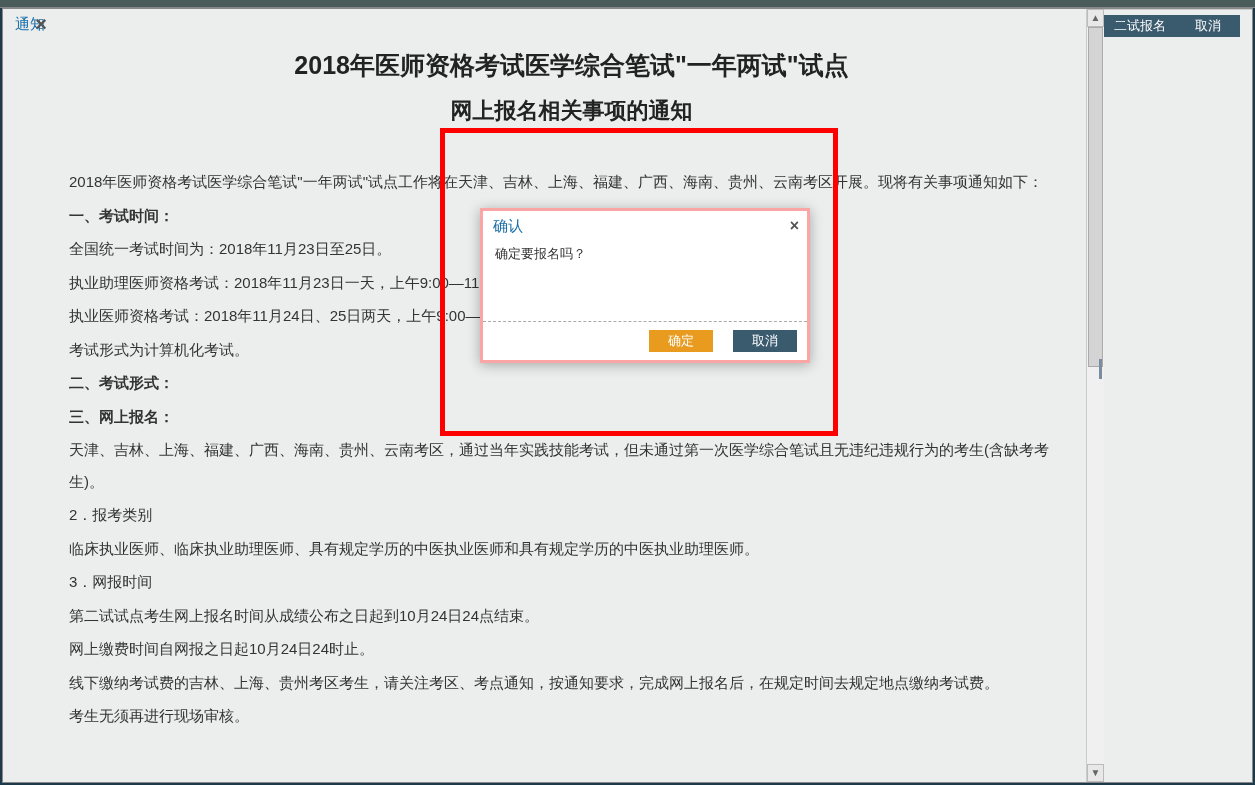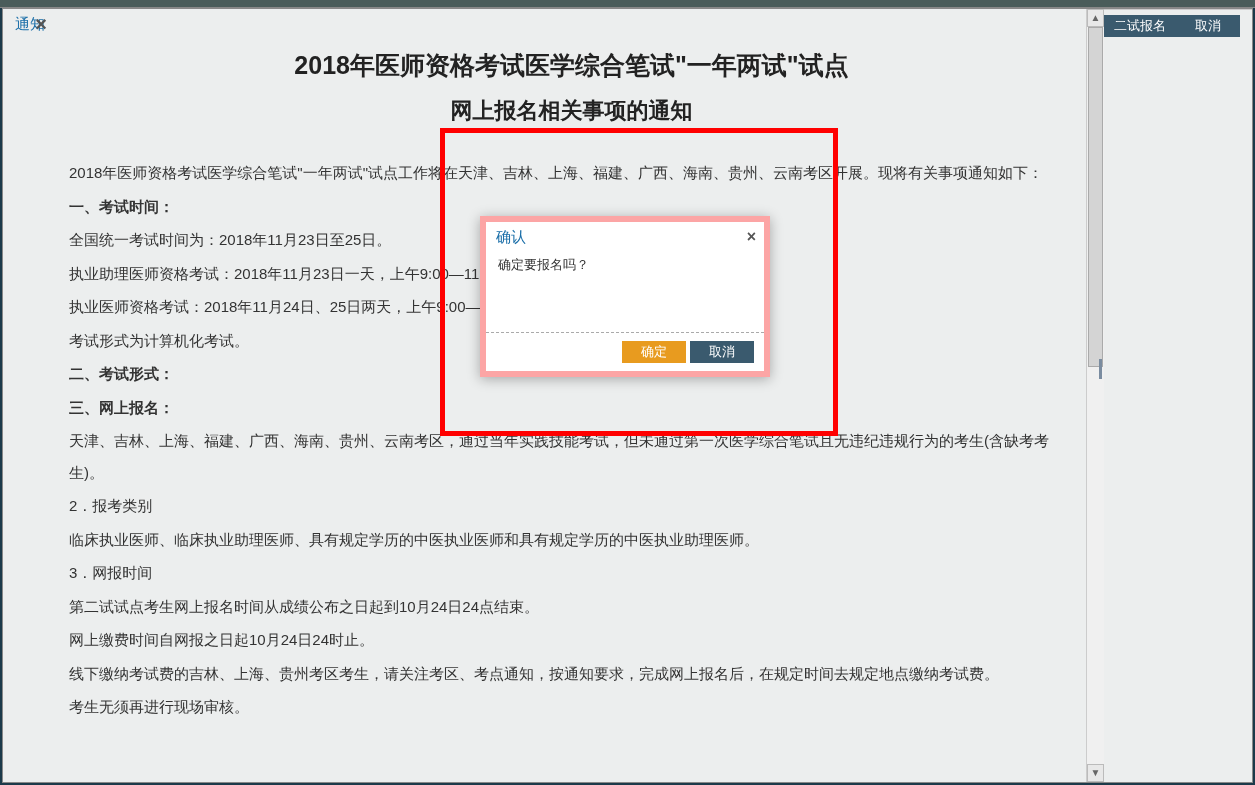--- a/index.html
+++ b/index.html
@@ -97,21 +97,21 @@
       font-size: 25px;
       font-weight: bold;
       margin-top: 40px;
       color: #222;
     }
     .doc-subtitle {
       text-align: center;
       font-size: 22px;
       font-weight: bold;
       margin-top: 14px;
-      margin-bottom: 31px;
+      margin-bottom: 40px;
       color: #222;
     }
     .doc-body {
       font-size: 15px;
       color: #333;
       line-height: 2.1;
       padding: 0 4px;
     }
     .doc-body p { margin-bottom: 2px; }
     .footer-bar {
@@ -138,25 +138,25 @@
       border: 5px solid red;
       top: 128px;
       left: 440px;
       width: 398px;
       height: 308px;
       pointer-events: none;
       z-index: 50;
     }
     .dialog {
       position: absolute;
-      top: 216px;
+      top: 208px;
       left: 480px;
-      width: 290px;
+      width: 330px;
       background: #fff;
-      border: 6px solid #fca5a5;
+      border: 3px solid #fca5a5;
       box-shadow: 0 2px 12px rgba(0,0,0,0.3);
       z-index: 40;
     }
     .dialog-header {
       padding: 6px 10px;
       position: relative;
       height: 30px;
     }
     .dialog-title {
       color: #1a6ea8;
@@ -175,21 +175,21 @@
       padding: 4px 28px 50px 12px;
       font-size: 13px;
       color: #333;
       min-height: 80px;
     }
     .dialog-footer {
       border-top: 1px dashed #aaa;
       padding: 8px 10px;
       display: flex;
       justify-content: flex-end;
-      gap: 4px;
+      gap: 20px;
     }
     .btn-orange { background: #e89b1f; }
   </style>
 </head>
 <body>
 
 <div class="top-strip"></div>
 
 <div class="main-window">
   <div class="window-header">

